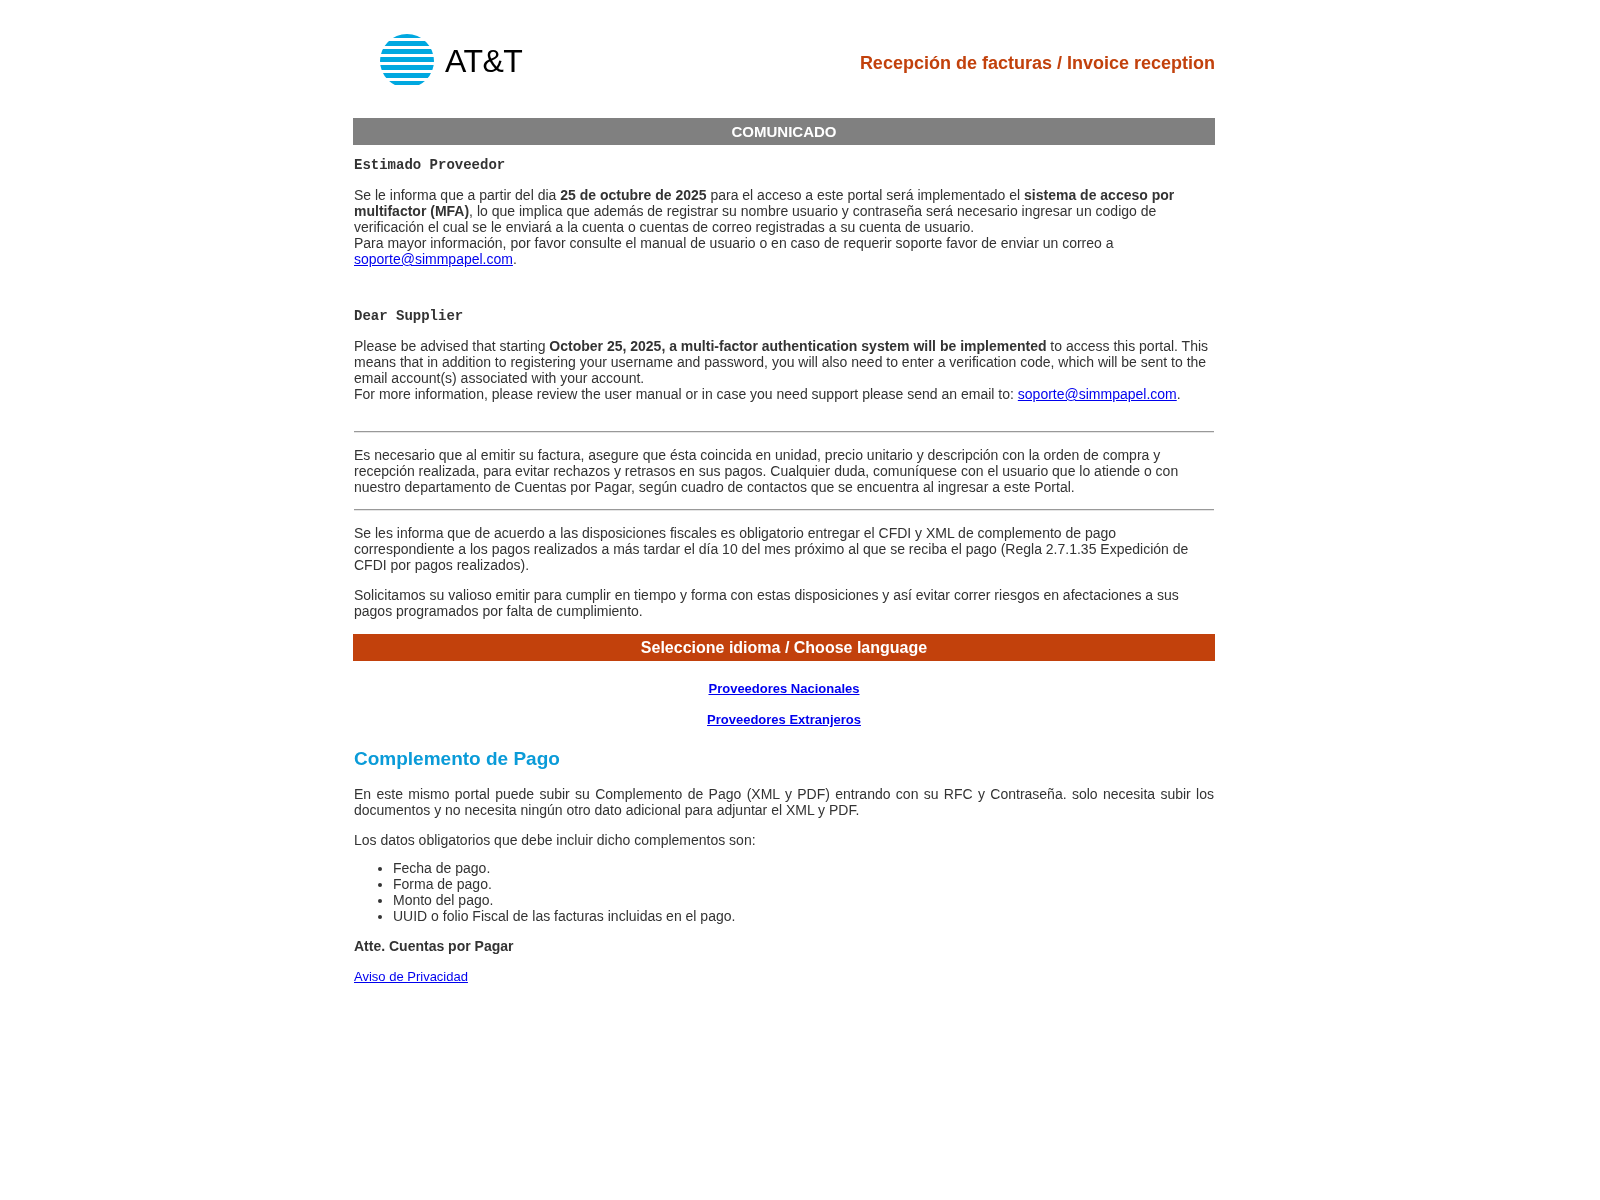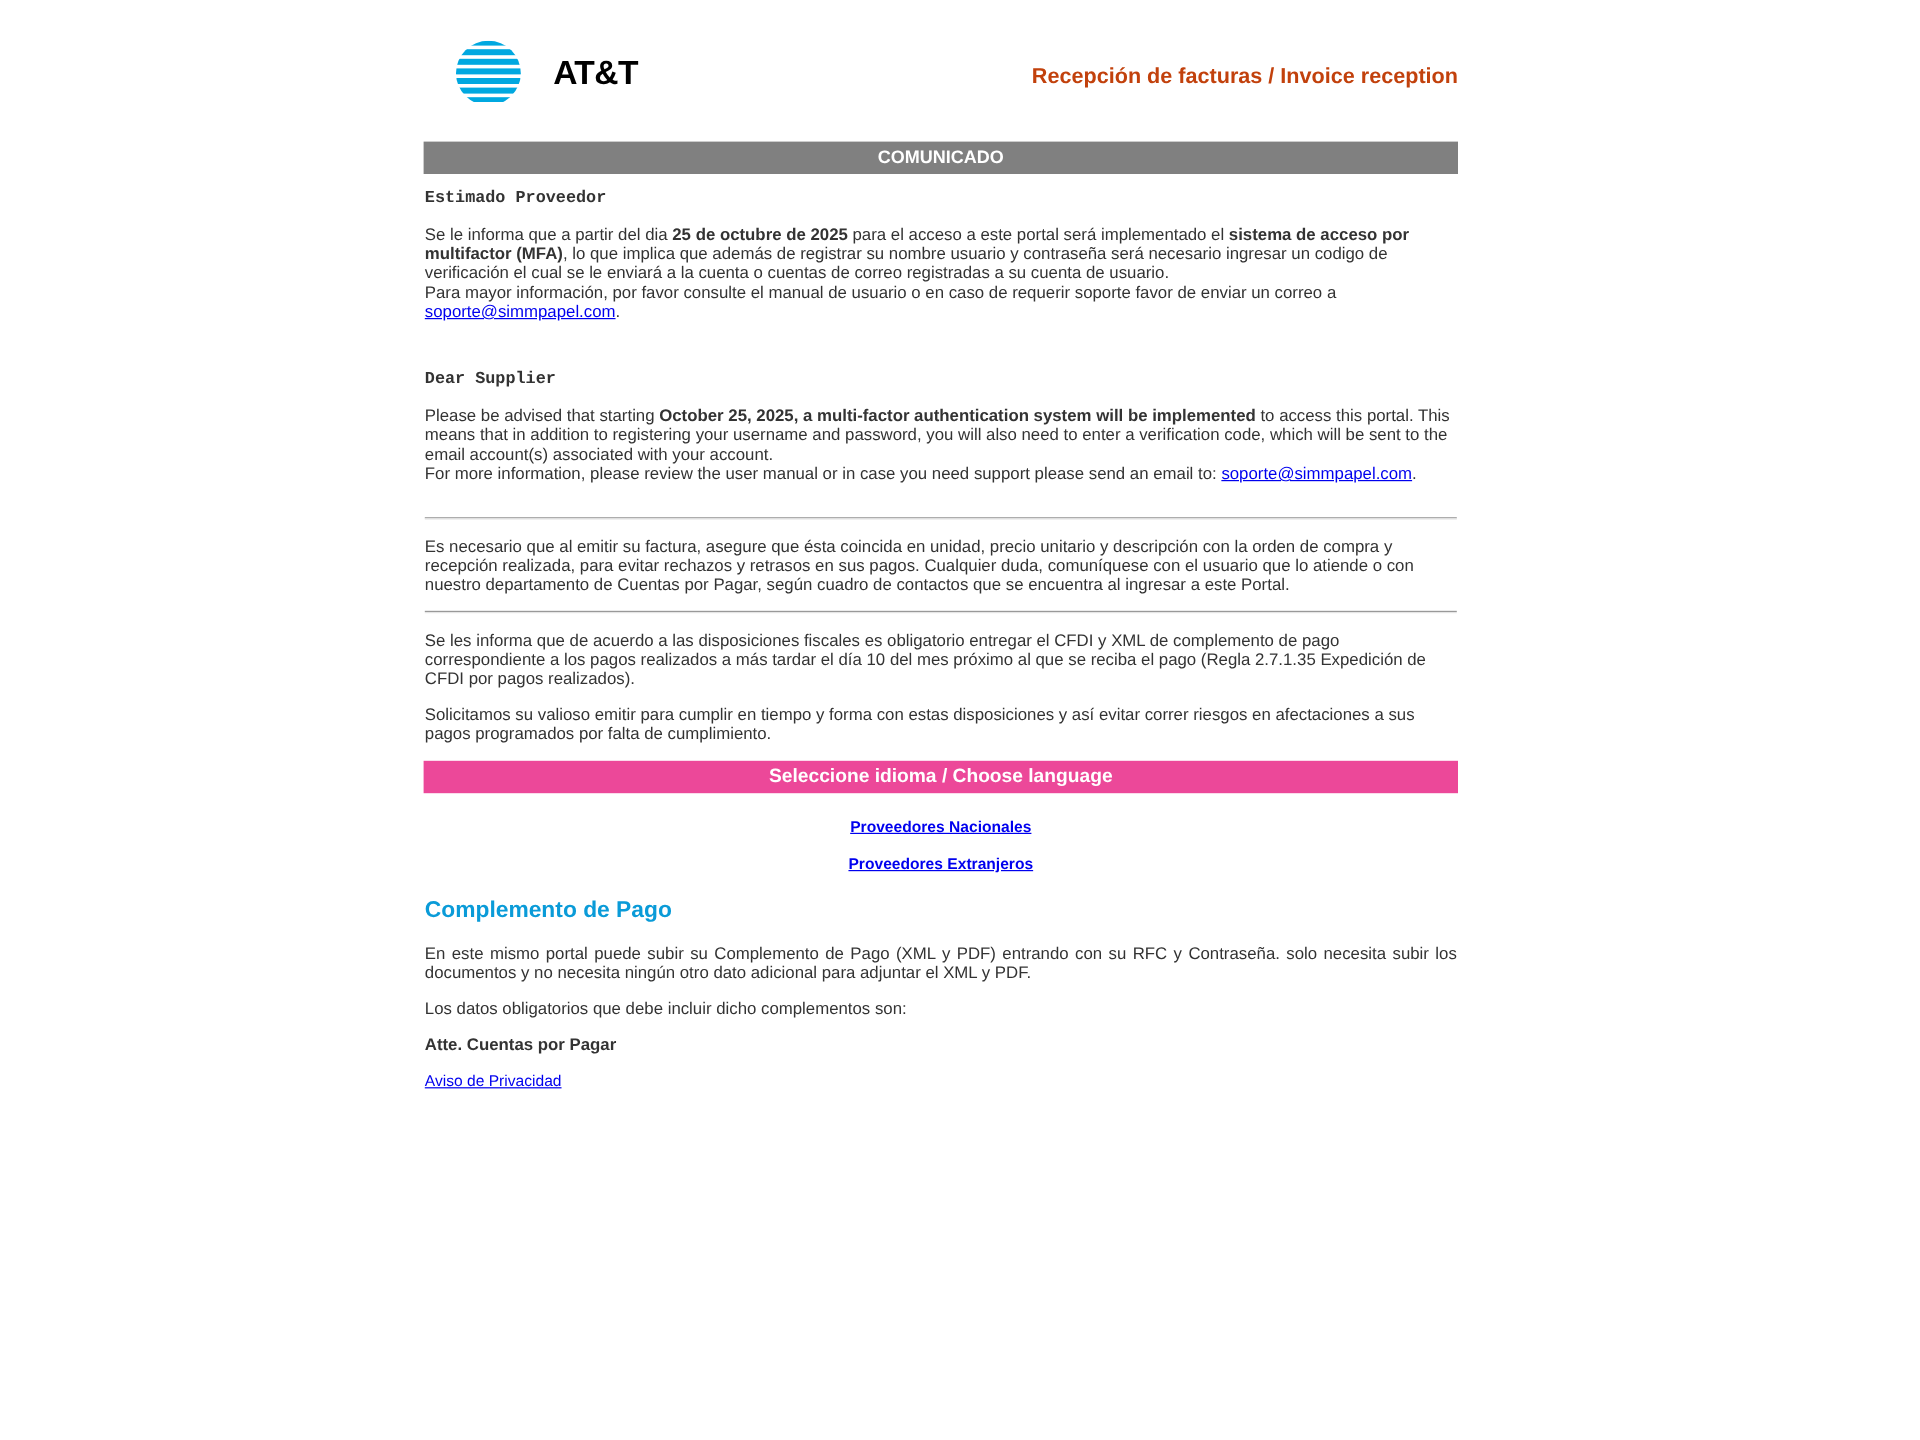--- a/index.html
+++ b/index.html
@@ -1,31 +1,31 @@
 <!DOCTYPE html>
 <html><head>
 <meta charset="utf-8">
 <style>
   html, body { margin:0; padding:0; background:#ffffff; }
   body { width:1600px; height:1200px; position:relative; font-family:"Liberation Sans", sans-serif; color:#333333; font-size:14px; }
   .page { position:absolute; left:353px; top:0; width:862px; }
   .header { position:relative; height:118px; }
   .logo { position:absolute; left:26px; top:33px; display:flex; align-items:center; }
   .globe { width:56px; height:56px; }
-  .logo-text { font-family:"Liberation Sans", sans-serif; font-weight:bold; font-size:28px; color:#000; margin-left:26px; letter-spacing:-0.5px; }
+  .logo-text { font-family:"Liberation Sans", sans-serif; font-weight:normal; font-size:32px; color:#000; margin-left:10px; letter-spacing:-0.5px; }
   .portal-title { position:absolute; right:0; top:53px; font-size:18px; font-weight:bold; color:#c2410c; }
   .banner-gray { background:#808080; color:#fff; font-weight:bold; font-size:15px; text-align:center; height:27px; line-height:27px; }
   .content { padding:0 1px; }
   p { margin:0; line-height:16px; font-size:14px; }
   .greet { font-weight:bold; margin-top:12px;font-family:Liberation Mono, monospace; }
   .para { margin-top:14px; }
   a { color:#0000ee; text-decoration:underline; }
   .spacer-big { height:29px; }
   hr.sep { border:0; border-top:1px solid #999; border-bottom:1px solid #e5e5e5; margin:0; height:0; }
-  .banner-blue { background:#ec4899; color:#fff; font-weight:bold; font-size:16px; text-align:center; height:27px; line-height:27px; margin-top:15px; }
+  .banner-blue { background:#c2410c; color:#fff; font-weight:bold; font-size:16px; text-align:center; height:27px; line-height:27px; margin-top:15px; }
   .lang-link { display:block; text-align:center; font-weight:bold; font-size:13px; }
   .section-title { color:#0a9bd8; font-size:19px; font-weight:bold; margin-top:21px; }
   .justify { text-align:justify; }
   ul { margin:12px 0 0 0; padding-left:39px; }
   li { line-height:16px; font-size:14px; }
   .privacy { font-size:13px;text-align:right; }
 </style>
 </head>
 <body>
 
@@ -79,16 +79,22 @@
 
   <div>
     <a href="#" class="lang-link" style="margin-top:20px">Proveedores Nacionales</a>
     <a href="#" class="lang-link" style="margin-top:16px">Proveedores Extranjeros</a>
   </div>
 
   <div class="content">
     <div class="section-title">Complemento de Pago</div>
     <p class="para justify" style="margin-top:16px">En este mismo portal puede subir su Complemento de Pago (XML y PDF) entrando con su RFC y Contraseña. solo necesita subir los documentos y no necesita ningún otro dato adicional para adjuntar el XML y PDF.</p>
     <p class="para">Los datos obligatorios que debe incluir dicho complementos son:</p>
+    <ul>
+      <li>Fecha de  pago.</li>
+      <li>Forma de pago.</li>
+      <li>Monto del pago.</li>
+      <li>UUID o folio Fiscal de las facturas incluidas en el pago.</li>
+    </ul>
     <p class="para" style="font-weight:bold">Atte. Cuentas por Pagar</p>
     <p class="para"><a href="#" class="privacy">Aviso de Privacidad</a></p>
   </div>
 </div>
 
 </body></html>

